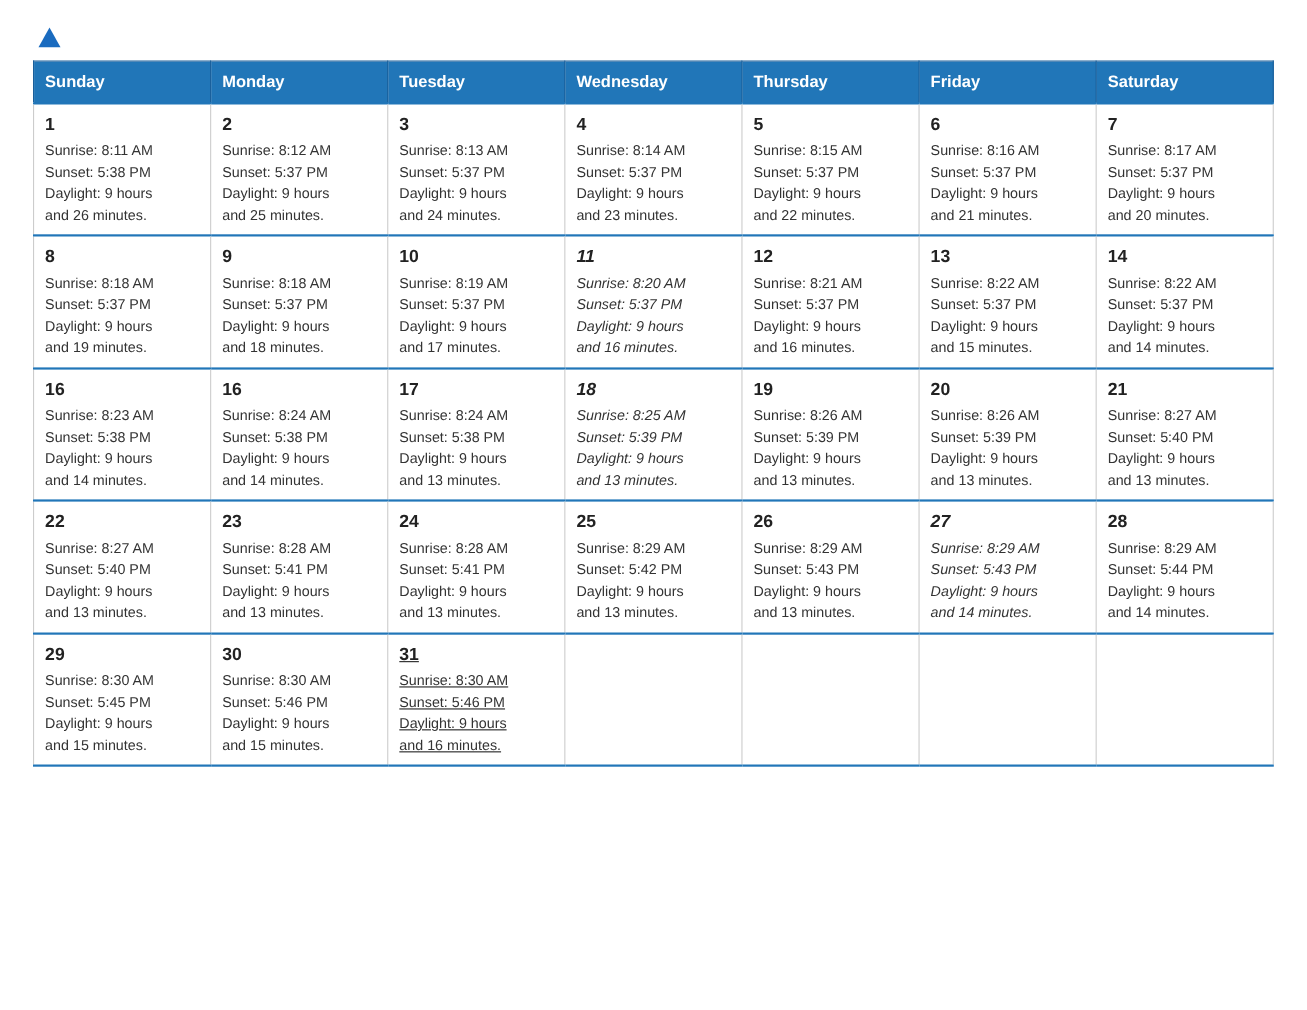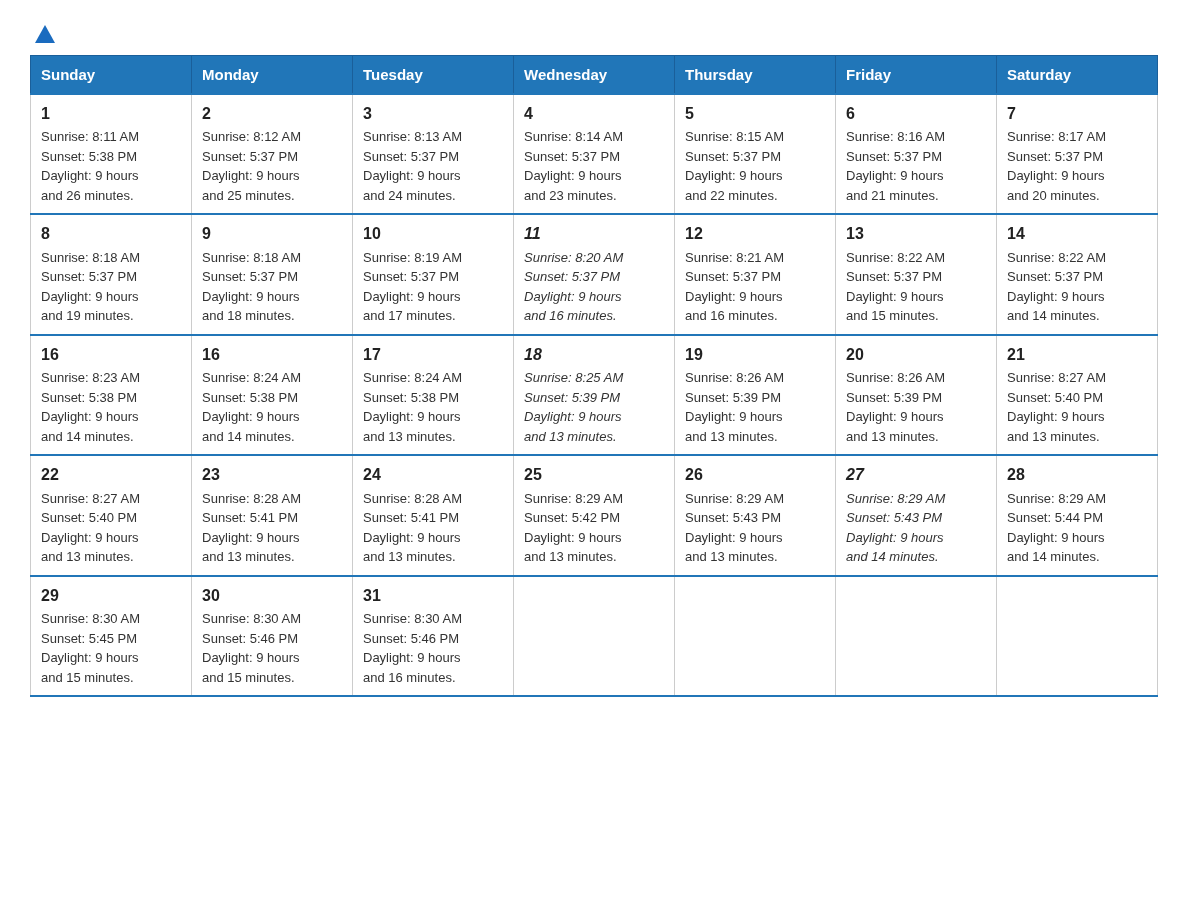--- a/index.html
+++ b/index.html
@@ -255,21 +255,21 @@
       </tr>
       <tr>
         <td style="border-top: 2px solid rgb(33, 118, 184);">
           <span class="day-num">29</span>
           <span class="day-info">Sunrise: 8:30 AM<br>Sunset: 5:45 PM<br>Daylight: 9 hours<br>and 15 minutes.</span>
         </td>
         <td style="border-top: 2px solid rgb(33, 118, 184);">
           <span class="day-num">30</span>
           <span class="day-info">Sunrise: 8:30 AM<br>Sunset: 5:46 PM<br>Daylight: 9 hours<br>and 15 minutes.</span>
         </td>
-        <td style="border-top: 2px solid rgb(33, 118, 184);">
+        <td style="border-top: 2px solid rgb(33, 118, 184); text-decoration: underline;">
           <span class="day-num">31</span>
           <span class="day-info">Sunrise: 8:30 AM<br>Sunset: 5:46 PM<br>Daylight: 9 hours<br>and 16 minutes.</span>
         </td>
         <td style="border-top: 2px solid rgb(33, 118, 184);"></td>
         <td style="border-top: 2px solid rgb(33, 118, 184);"></td>
         <td style="border-top: 2px solid rgb(33, 118, 184);"></td>
         <td style="border-top: 2px solid rgb(33, 118, 184);"></td>
       </tr>
     </tbody>
 </table>

